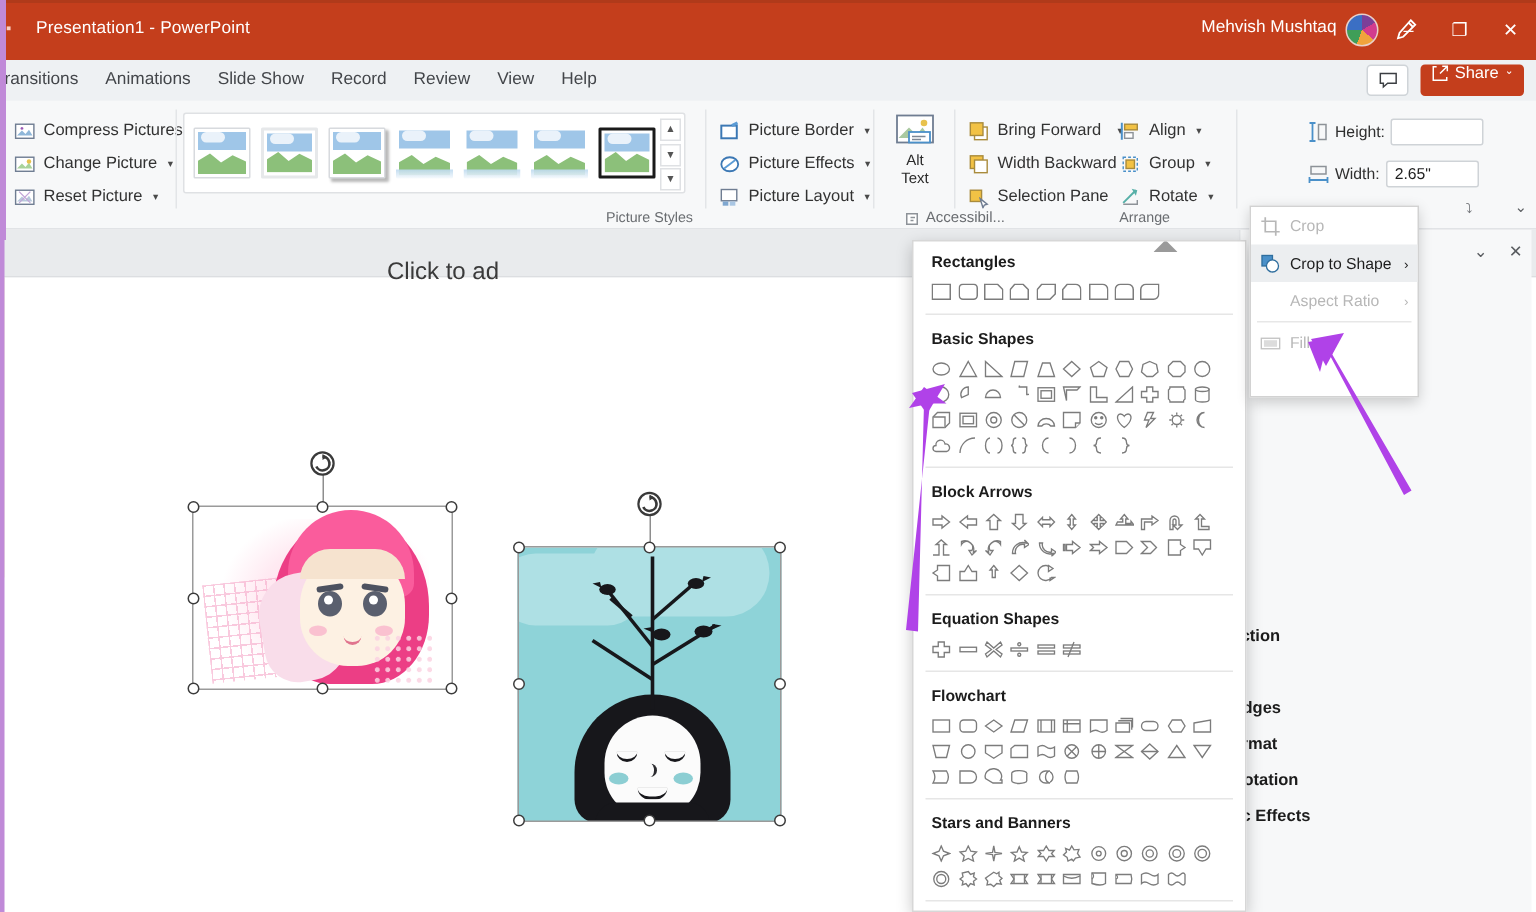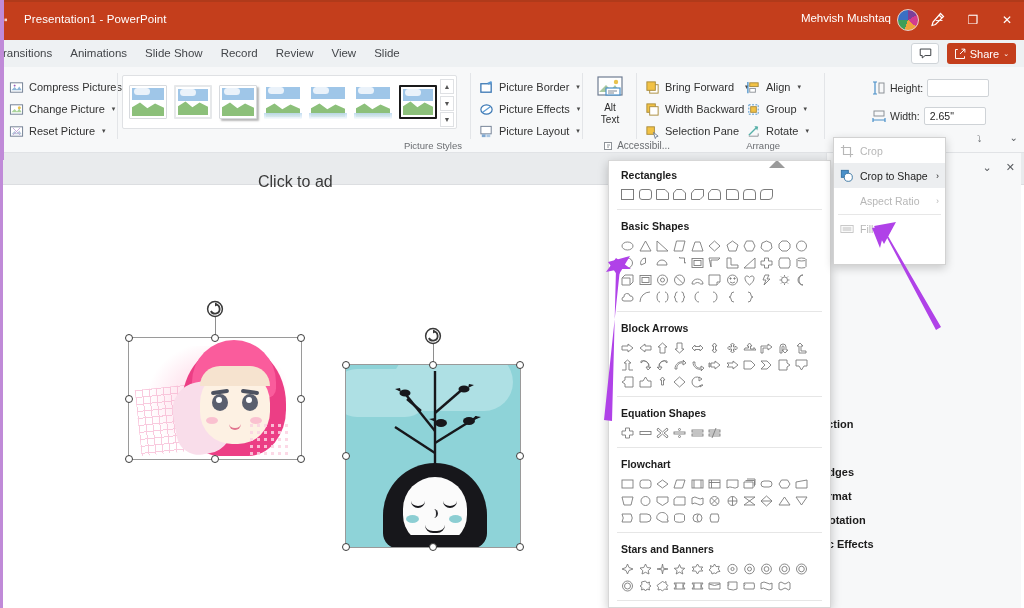--- a/index.html
+++ b/index.html
@@ -56,21 +56,21 @@
   }
   .tab.active { color:#c43e1c; position:relative; }
   .tab.active:after { content:""; position:absolute; left:9px; right:9px; bottom:2px; height:1.5px; background:#c43e1c; }
   .comment-btn {
     position:absolute; right:85px; top:3px; width:28px; height:21px;
     border:1px solid #cfd4d8; border-radius:3px; background:#fff;
     display:flex; align-items:center; justify-content:center; cursor:pointer;
   }
   .share-btn {
     position:absolute; right:8px; top:3px; height:21px; background:#c43e1c; color:#fff;
-    border-radius:3px; font-size:11px; display:flex; align-items:center; padding:0 7px; gap:4px; cursor:pointer;
+    border-radius:3px; font-size:11px; display:flex; padding:0 7px; gap:4px; cursor:pointer;
   }
 
   
   .ribbon {
     position:absolute; left:0; top:67px; width:1024px; height:86px;
     background:#f7f8f9; border-bottom:1px solid #e1e3e6; z-index:36;
   }
   .rgroup { position:absolute; top:0; height:86px; }
   .rgroup .glabel {
     position:absolute; bottom:2px; left:0; right:0; text-align:right; font-size:9.5px; color:#6a6d71; white-space:nowrap;
@@ -1365,21 +1365,21 @@
 </div>
 
 <div class="tabstrip">
   <div class="tabs" id="tabs">
       <div class="tab">ransitions</div>
       <div class="tab">Animations</div>
       <div class="tab">Slide Show</div>
       <div class="tab">Record</div>
       <div class="tab">Review</div>
       <div class="tab">View</div>
-      <div class="tab">Slide</div>
+      <div class="tab">Help</div>
     </div>
   <div class="comment-btn">
     <svg width="13" height="13" viewBox="0 0 16 16">
       <path d="M1.5 2.5 h13 v8 h-7 l-3.5 3 v-3 h-2.5z" fill="none" stroke="#3b3e42" stroke-width="1.2"></path>
     </svg>
   </div>
   <div class="share-btn">
     <svg width="12" height="12" viewBox="0 0 16 16">
       <path d="M5 2 h-3 v12 h12 v-3" fill="none" stroke="#fff" stroke-width="1.3"></path>
       <path d="M8 8 L14.5 1.5 M10 1.5 h4.5 v4.5" fill="none" stroke="#fff" stroke-width="1.3"></path>

